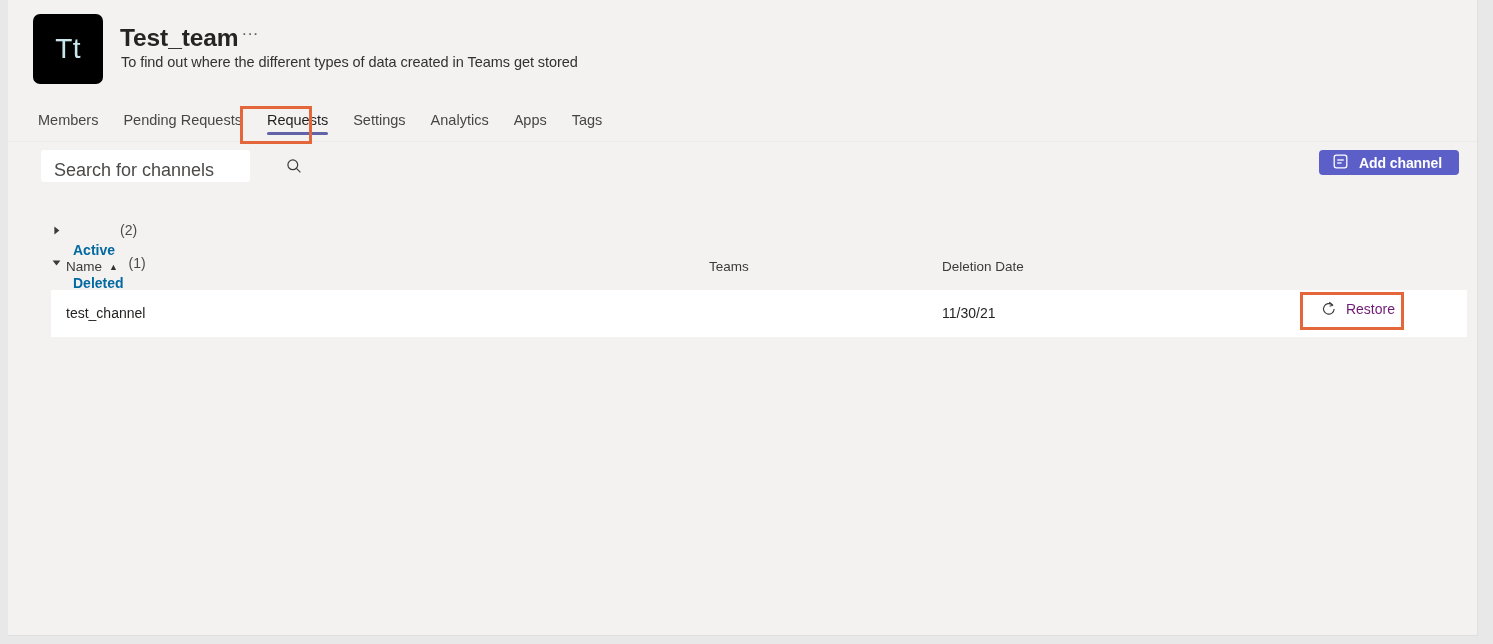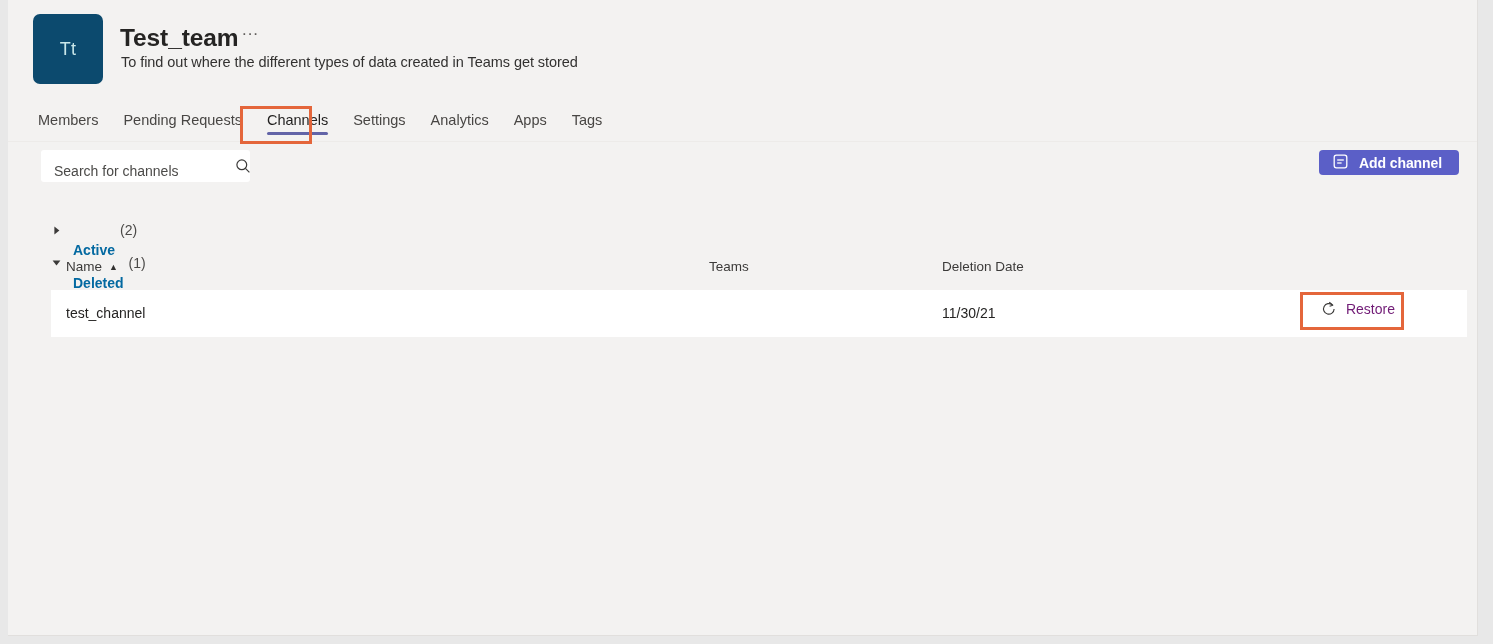--- a/index.html
+++ b/index.html
@@ -35,23 +35,23 @@
     width: 100%;
     height: 100px;
   }
   .team-avatar {
     position: absolute;
     left: 25px;
     top: 14px;
     width: 70px;
     height: 70px;
     border-radius: 7px;
-    background: #0c4a6e;
+    background: #000000;
     color: #C9E7E9;
-    font-size: 18px;
+    font-size: 28px;
     line-height: 70px;
     text-align: center;
     letter-spacing: 0.3px;
   }
   .team-title-row {
     position: absolute;
     left: 112px;
     top: 24px;
     display: flex;
     align-items: center;
@@ -145,21 +145,21 @@
     align-items: center;
   }
   .search-input {
     border: 0;
     outline: 0;
     background: transparent;
     flex: 1;
     height: 100%;
     padding: 9px 0 0 13px;
     font-family: "Liberation Sans", sans-serif;
-    font-size: 14px;
+    font-size: 18px;
     color: #252423;
   }
   .search-input::placeholder { color: #4B4A48; opacity: 1; }
   .search-icon {
     width: 30px;
     display: flex;
     align-items: center;
     justify-content: center;
     color: #3B3A39;
     cursor: pointer;
@@ -287,21 +287,21 @@
     <div class="team-title-row">
       <div class="team-name">Test_team</div>
       <div class="team-more">···</div>
     </div>
     <div class="team-desc">To find out where the different types of data created in Teams get stored</div>
   </div>
 
   <div class="tabs">
     <div class="tab">Members</div>
     <div class="tab">Pending Requests</div>
-    <div class="tab active">Channels</div>
+    <div class="tab active">Requests</div>
     <div class="tab">Settings</div>
     <div class="tab">Analytics</div>
     <div class="tab">Apps</div>
     <div class="tab">Tags</div>
   </div>
   <div class="annot-box" id="annot-channels"></div>
 
   <div class="search-wrap">
     <input class="search-input" type="text" placeholder="Search for channels" style="">
     <span class="search-icon">

